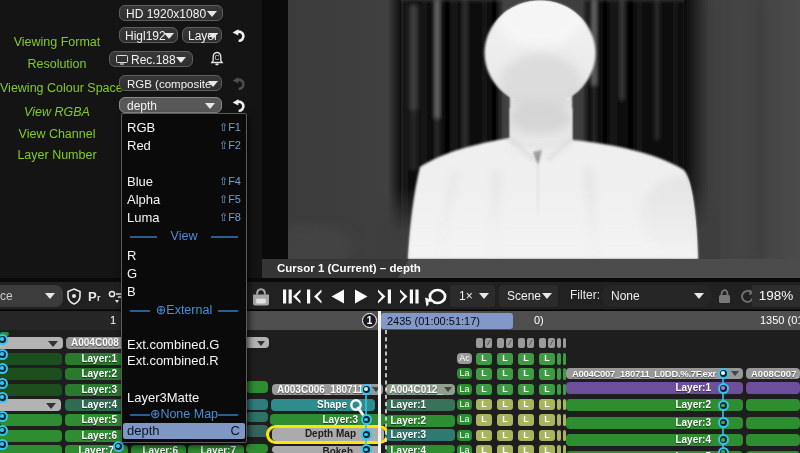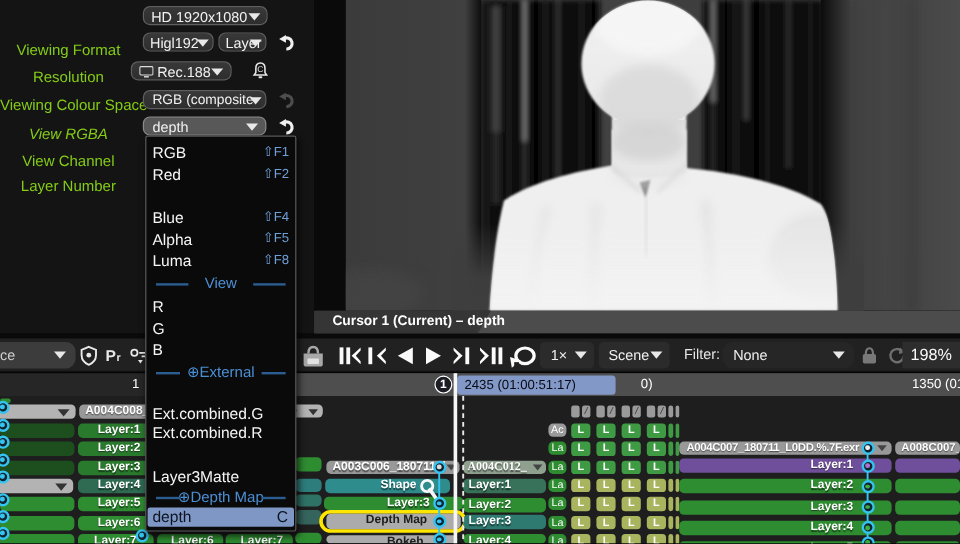--- a/index.html
+++ b/index.html
@@ -354,21 +354,21 @@
       </div>
     <div class="clip" style="left:272px;top:98px;width:112px;height:13px;background:#ababab;">
         <span class="clab" style="right:28px;color:#1d1d1d;text-shadow:none;">Depth Map</span>
       </div>
     <div class="clip" style="left:272px;top:116px;width:109px;height:7px;background:#ababab;">
         <span class="clab" style="right:28px;color:#1d1d1d;text-shadow:none;">Bokeh</span>
       </div>
     <div class="abs" style="left:266px;top:95px;width:123px;height:19px;border:3px solid #ffe600;border-radius:10px;"></div>
 
     <div class="clip" style="left:385.5px;top:53.6px;width:69.5px;height:11px;background:#8fa08f;">
-        <span class="clab" style="left:4px;right:auto;color:#fdfdfd;font-family:Liberation Serif, serif;">A004C012_</span>
+        <span class="clab" style="left:4px;right:auto;color:#fdfdfd;">A004C012_</span>
         <span class="caret" style="right:3px;top:3.5px;border-top-color:#444;border-left-width:4px;border-right-width:4px;border-top-width:5px;"></span>
       </div>
     <div class="clip" style="left:385.5px;top:69px;width:69.5px;height:12px;background:#38725a;">
         <span class="clab" style="left:5px;right:auto;">Layer:1</span>
       </div>
     <div class="clip" style="left:385.5px;top:85px;width:69.5px;height:11.5px;background:#2e8c31;">
         <span class="clab" style="left:5px;right:auto;">Layer:2</span>
       </div>
     <div class="clip" style="left:385.5px;top:99px;width:69.5px;height:12px;background:#2f7a70;">
         <span class="clab" style="left:5px;right:auto;">Layer:3</span>
@@ -551,17 +551,17 @@
     <div class="mi" style="top:78px;">Alpha<span class="sc">⇧F5</span></div>
     <div class="mi" style="top:96px;">Luma<span class="sc">⇧F8</span></div>
     <div class="sep" style="top:116px;"><i style="width:27px;"></i><span>View</span><i style="width:27px;"></i></div>
     <div class="mi" style="top:134px;">R</div>
     <div class="mi" style="top:152px;">G</div>
     <div class="mi" style="top:170px;">B</div>
     <div class="sep" style="top:190px;"><i></i><span>⊕External</span><i></i></div>
     <div class="mi" style="top:223px;">Ext.combined.G</div>
     <div class="mi" style="top:239px;">Ext.combined.R</div>
     <div class="mi" style="top:276px;">Layer3Matte</div>
-    <div class="sep" style="top:294px;"><i></i><span>⊕Depth Map</span><i></i></div>
+    <div class="sep" style="top:294px;"><i></i><span>⊕None Map</span><i></i></div>
     <div class="mi" style="top:309px;left:1px;width:122px;background:#7e97c5;border-radius:2px;color:#0d1420;height:16px;line-height:16px;padding-left:4px;">depth<span style="position:absolute;right:5px;">C</span></div>
   </div>
 
 </div>
 
 </body></html>

